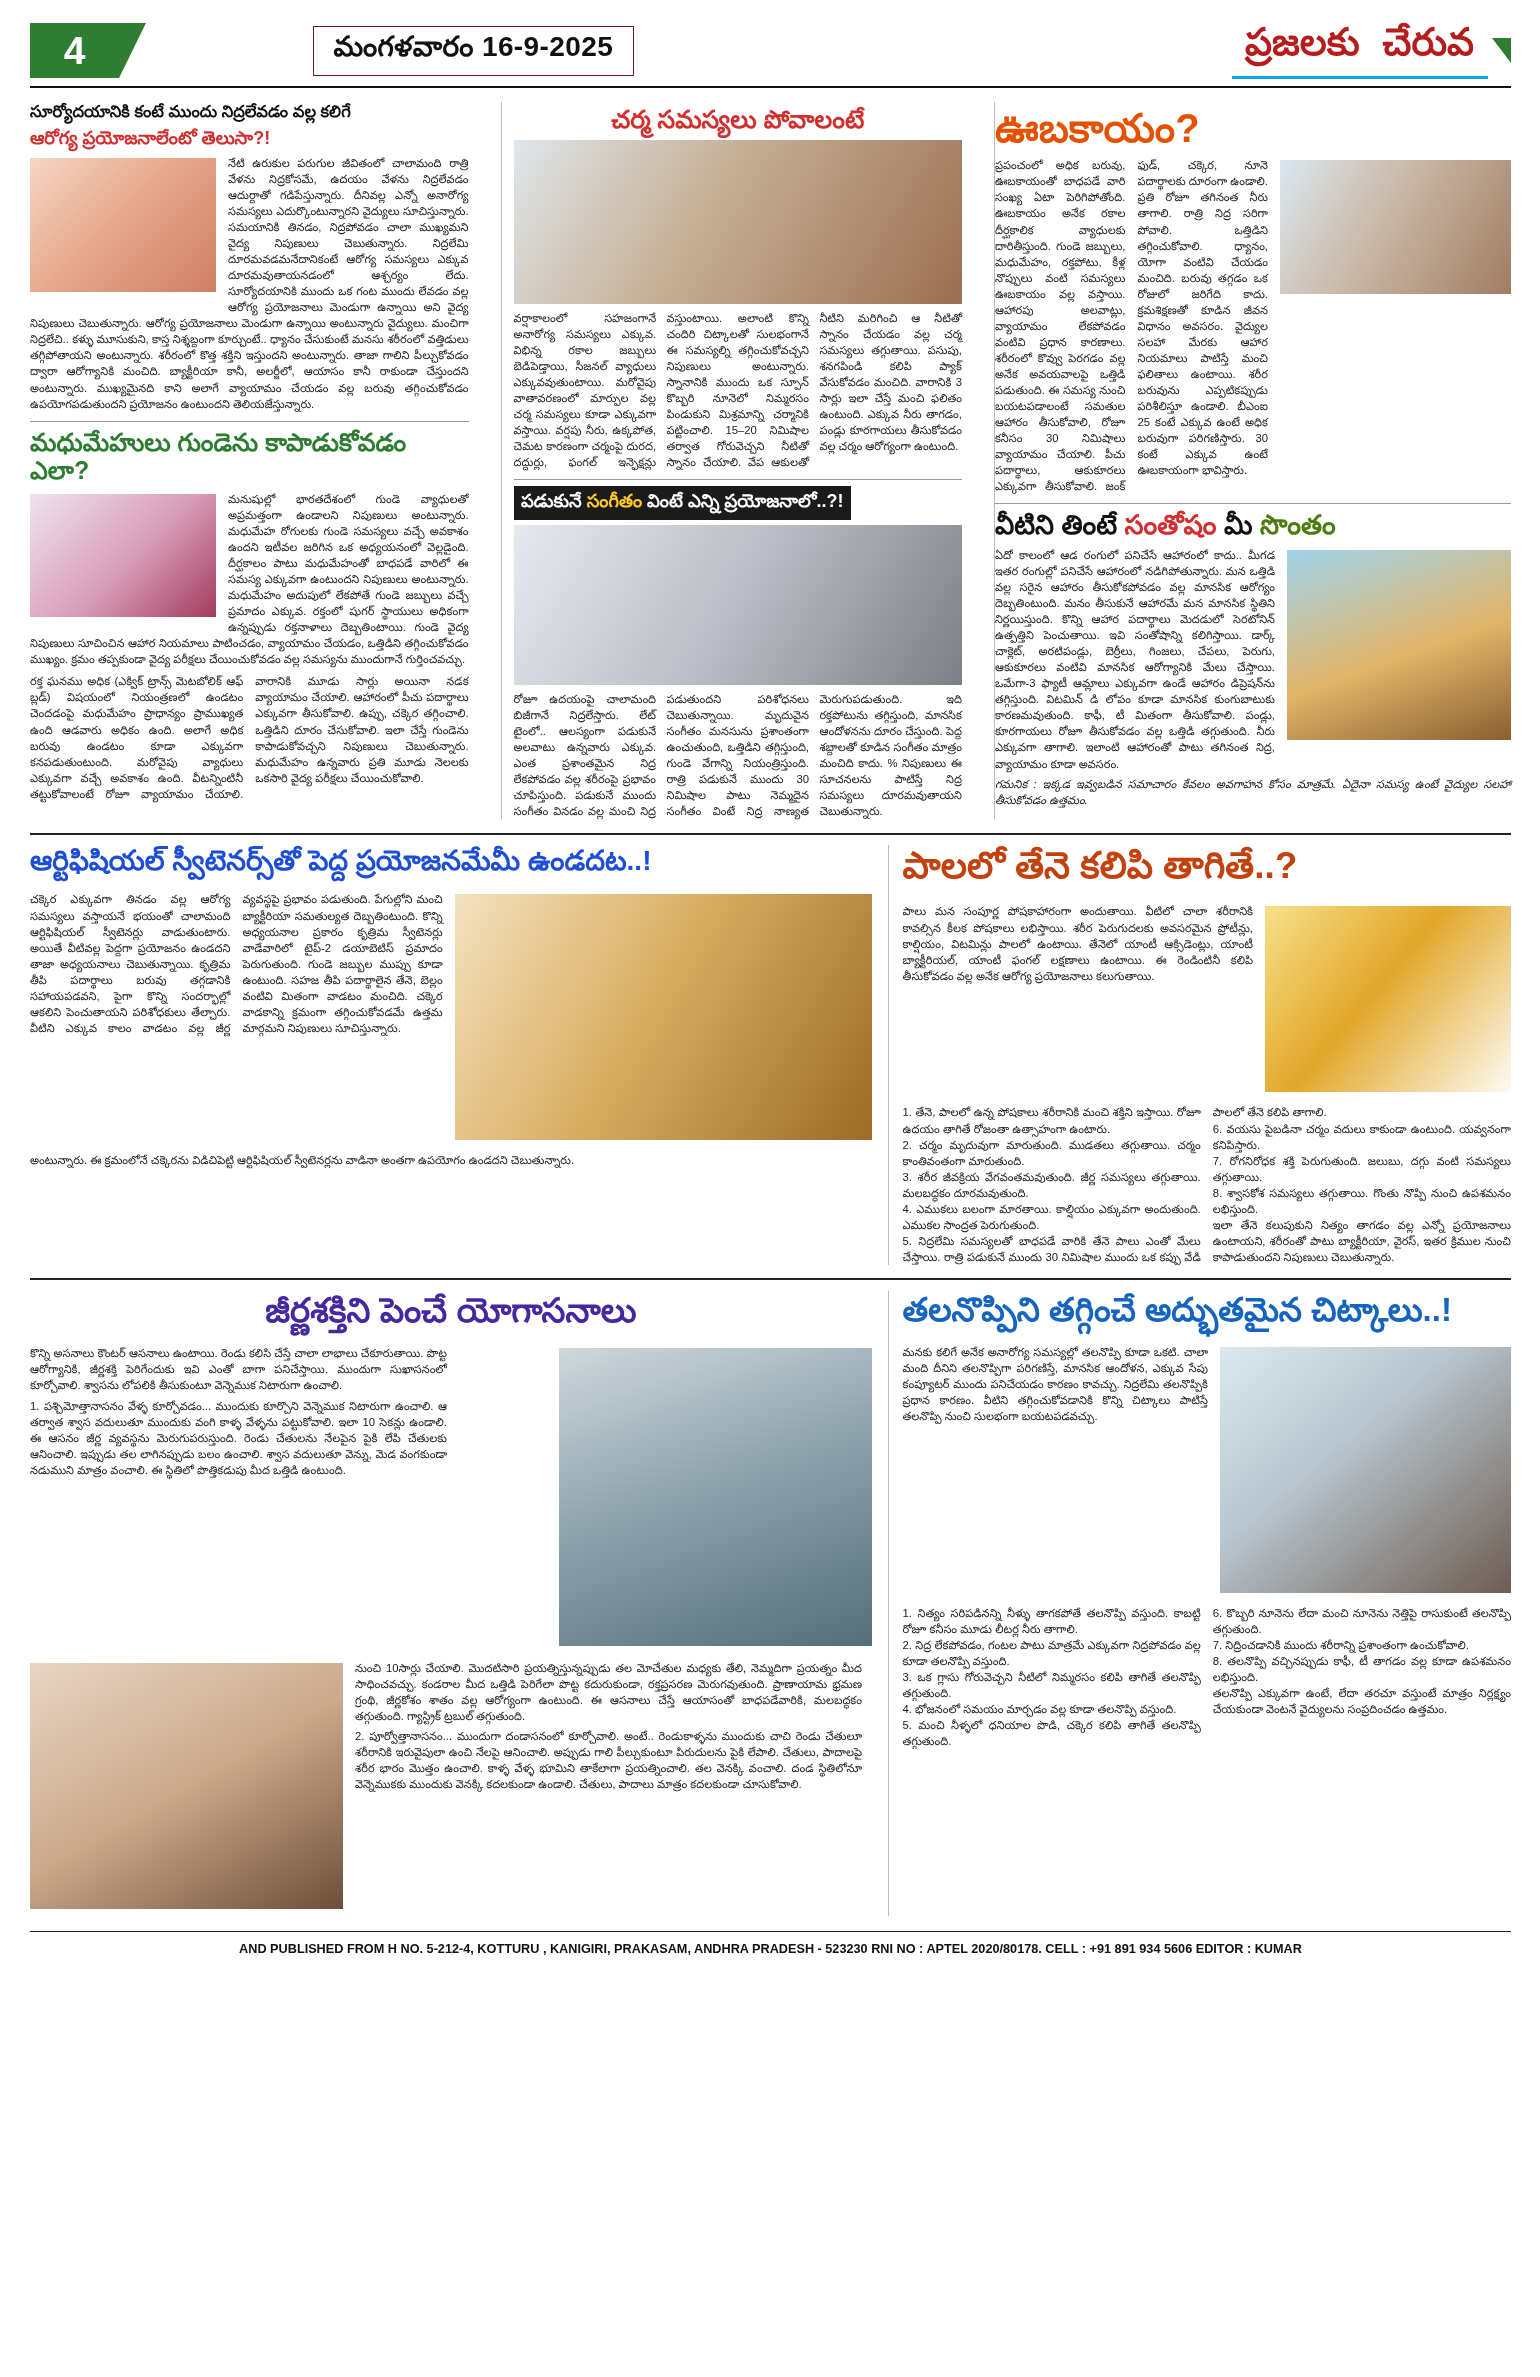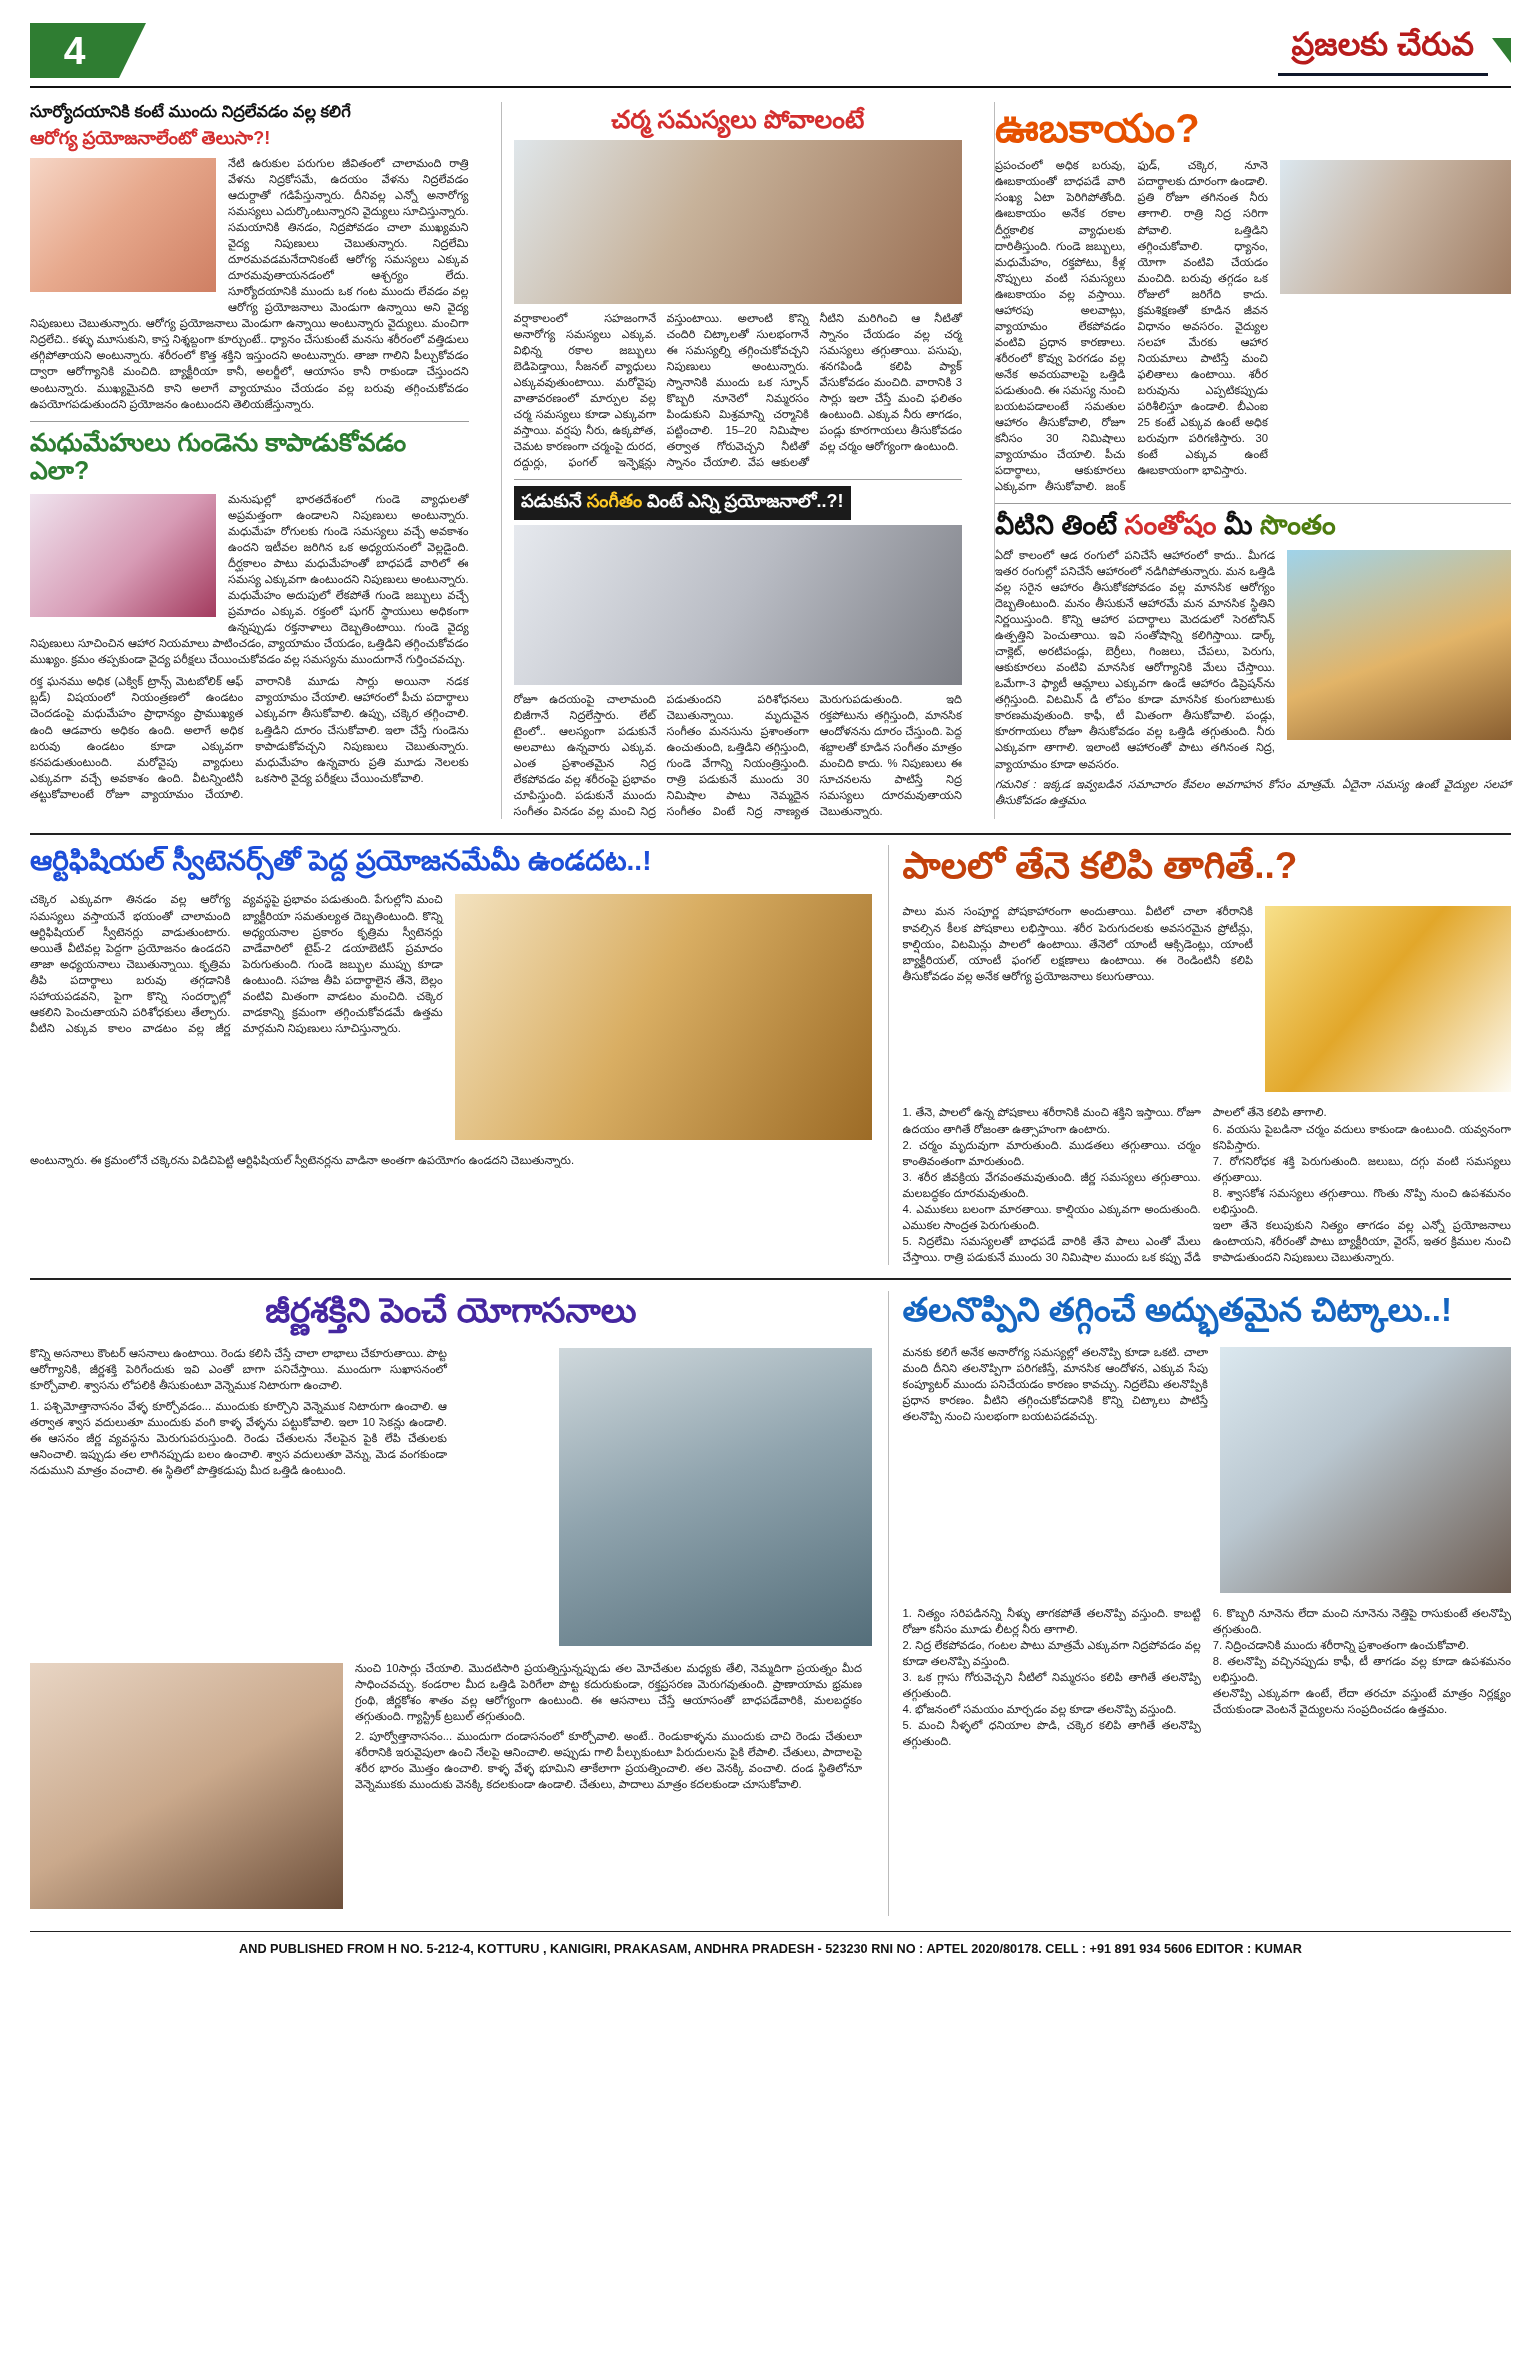--- a/index.html
+++ b/index.html
@@ -52,25 +52,26 @@
     color: #111;
     font-weight: bold;
     letter-spacing: 0.4px;
   }
   .brand {
     margin-left: auto;
     display: flex;
     align-items: center;
   }
   .brand-name {
-    font-size: 32px;
+    font-size: 38px;
     font-weight: bold;
     color: #b71c1c;
-    border-bottom: 3px solid #0f172a;
+    border-bottom: 3px solid #0ea5e9;
     padding: 0 13.4px 3px 13.4px;
+    font-family: Liberation Mono, monospace;
   }
   .brand-tri {
     width: 0; height: 0;
     border-top: 25px solid #2f7d32;
     border-left: 19.4px solid transparent;
     margin-left: 4.5px;
   }
 
   
   .main-grid {
@@ -218,20 +219,21 @@
     line-height: 1.5;
   }
 </style>
 </head>
 <body>
 
 <div class="page">
 
   <div class="masthead">
     <div class="page-num-box">4</div>
+    <div class="date-box">మంగళవారం 16-9-2025</div>
     <div class="brand">
       <div class="brand-name">ప్రజలకు చేరువ</div>
       <div class="brand-tri"></div>
     </div>
   </div>
 
   <div class="main-grid">
 
     <div class="col col-a">
 

